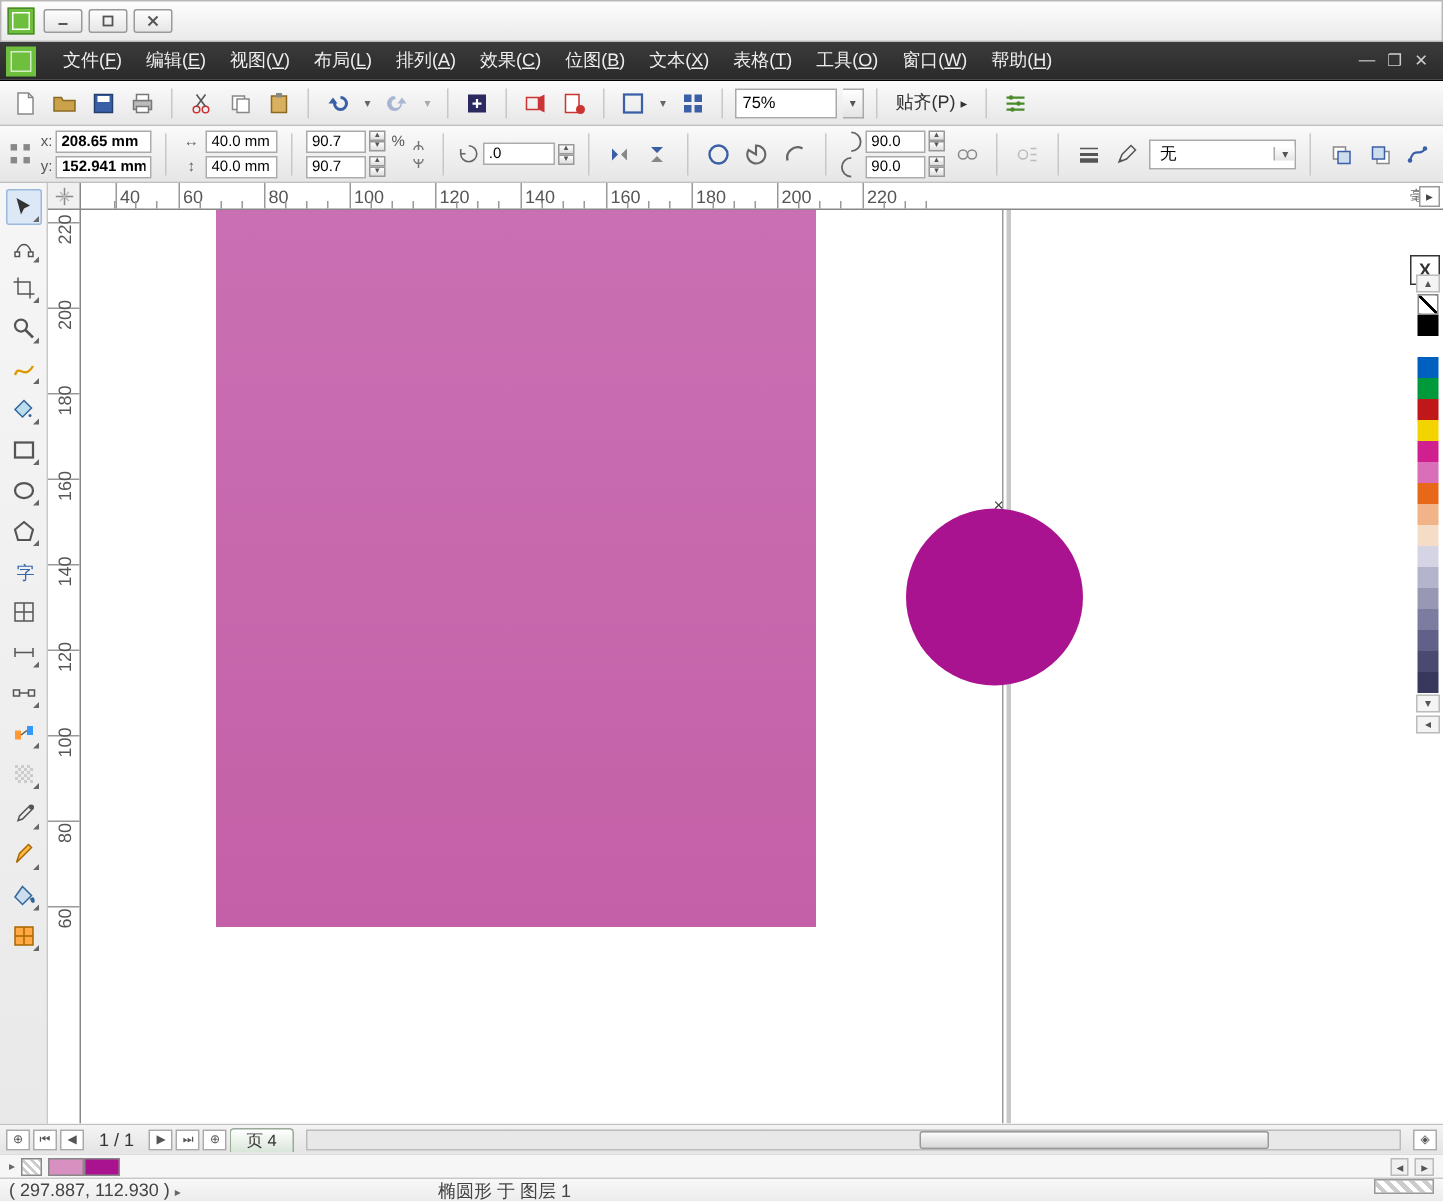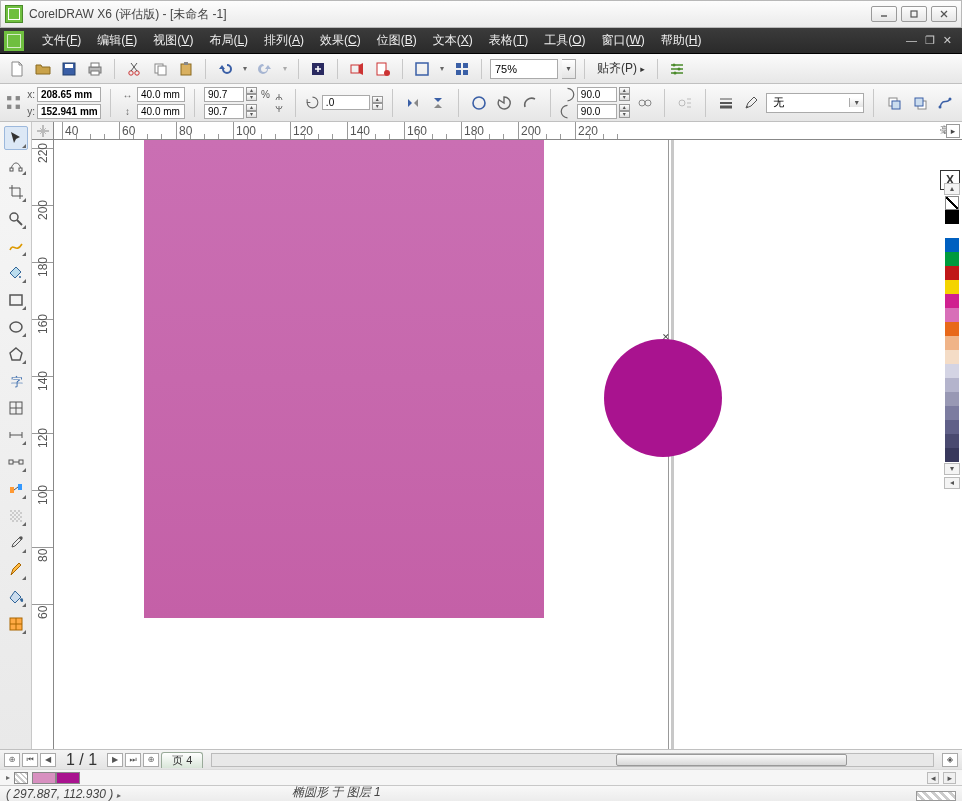--- a/index.html
+++ b/index.html
@@ -81,46 +81,45 @@
 
 
 .palette{position:absolute; right:0; top:60px; width:20px; display:flex; flex-direction:column; gap:0;}
 .palette .sw{width:14px;height:14px;margin:0 auto;}
 .palette .updn{height:12px;text-align:center;font-size:8px;color:#555;border:1px solid #bbb;margin:1px 2px;background:#f4f4f4;}
 .palette .noclr{width:14px;height:14px;margin:0 auto;border:1px solid #888;background:linear-gradient(45deg,#fff 45%,#000 45%,#000 55%,#fff 55%),linear-gradient(-45deg,#fff 45%,#000 45%,#000 55%,#fff 55%);}
 
 
 .pagestrip{height:20px;background:linear-gradient(#f4f4f4,#e4e4e4);border-top:1px solid #c0c0c0;display:flex;align-items:center;padding:0 4px;gap:2px;}
 .pagestrip .nav{width:16px;height:14px;border:1px solid #aaa;background:#fff;display:flex;align-items:center;justify-content:center;font-size:8px;color:#555;}
-.pagestrip .pginfo{padding:0 8px;font-size:16px;color:#333;}
+.pagestrip .pginfo{padding:0 8px;font-size:12px;color:#333;}
 .pagestrip .tab{height:16px;padding:0 10px;background:linear-gradient(#fff,#d9e6d9);border:1px solid #9a9;border-bottom:none;border-radius:3px 3px 0 0;font-size:11px;color:#333;}
 .pagestrip .hscroll{flex:1;margin:0 6px;position:relative;height:14px;}
 .pagestrip .hscroll .track{position:absolute;left:0;right:0;height:14px;background:#e8e8e8;border:1px solid #bbb;}
 .pagestrip .hscroll .thumb{position:absolute;left:56%;width:32%;top:1px;bottom:1px;background:linear-gradient(#fafafa,#d8d8d8);border:1px solid #999;border-radius:2px;}
 
 
 .swrow{height:16px;background:#f6f6f6;border-top:1px solid #dcdcdc;display:flex;align-items:center;padding:0 6px;gap:4px;}
 .swrow .arr{font-size:8px;color:#666;}
 .swrow .pen{width:14px;height:12px;border:1px solid #888;background:repeating-linear-gradient(45deg,#fff,#fff 2px,#ccc 2px,#ccc 4px);}
 .swrow .well{width:24px;height:12px;border:1px solid #888;}
 .swrow .popbtns{margin-left:auto;display:flex;gap:4px;}
 .swrow .popbtns div{font-size:9px;color:#555;border:1px solid #bbb;padding:0 3px;background:#f0f0f0;}
 
 
-.status{height:16px;background:linear-gradient(#f8f8f8,#ececec);border-top:1px solid #c8c8c8;display:flex;align-items:flex-end;font-size:11px;color:#444;padding:0 6px;gap:20px;font-style:italic;}
+.status{height:16px;background:linear-gradient(#f8f8f8,#ececec);border-top:1px solid #c8c8c8;display:flex;align-items:flex-start;font-size:11px;color:#444;padding:0 6px;gap:20px;}
 .status .cur{width:170px;}
 .status .obj{flex:0 0 auto; margin-left:96px;}
 .status .fillind{margin-left:auto;width:40px;height:10px;background:repeating-linear-gradient(45deg,#fff,#fff 3px,#ccc 3px,#ccc 6px);border:1px solid #999;}
 </style>
 </head>
 <body>
 
 <div class="titlebar">
   <div class="logo"></div>
-  <div class="title">CorelDRAW X6 (评估版) - [未命名 -1]</div>
   <div class="winbtns">
     <div class="winbtn">
         <svg viewBox="0 0 10 10">
           <line x1="2" y1="7" x2="8" y2="7" stroke="#555" stroke-width="1.4"></line>
         </svg>
       </div>
     <div class="winbtn">
         <svg viewBox="0 0 10 10">
           <rect x="2" y="2" width="6" height="6" fill="none" stroke="#555" stroke-width="1.2"></rect>
         </svg>
@@ -591,21 +590,21 @@
 
   <div class="canvaswrap">
     <div class="rcorner">
         <svg viewBox="0 0 12 12">
           <path d="M6 0v12M0 6h12" stroke="#888"></path>
           <path d="M3 3l6 6M9 3l-6 6" stroke="#bbb"></path>
         </svg>
       </div>
     <div class="hruler" id="hruler">
         <span class="unitlbl">毫米</span>
-        <div class="tick" style="left: 8px; text-decoration: underline;">
+        <div class="tick" style="left: 23px; text-decoration: underline;">
           <span>40</span>
         </div>
         <div class="tick" style="left: 22px; height: 6px; top: 12px;"></div>
         <div class="tick" style="left: 36px; height: 6px; top: 12px;"></div>
         <div class="tick" style="left: 50px; height: 6px; top: 12px;"></div>
         <div class="tick" style="left: 65px;">
           <span>60</span>
         </div>
         <div class="tick" style="left: 79px; height: 6px; top: 12px;"></div>
         <div class="tick" style="left: 93px; height: 6px; top: 12px;"></div>

